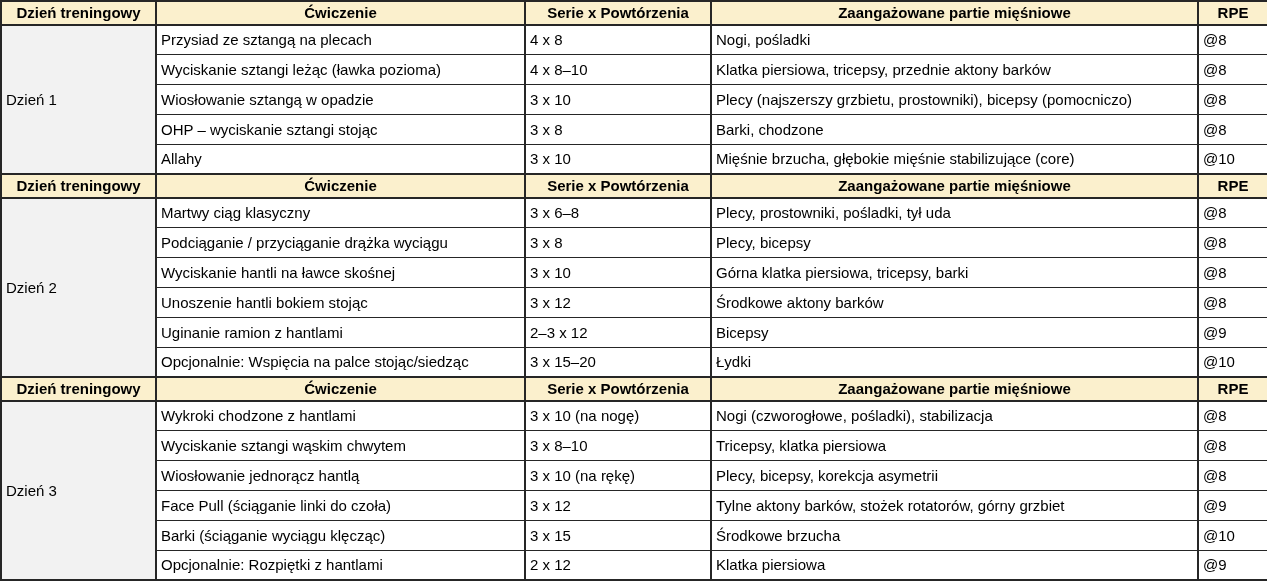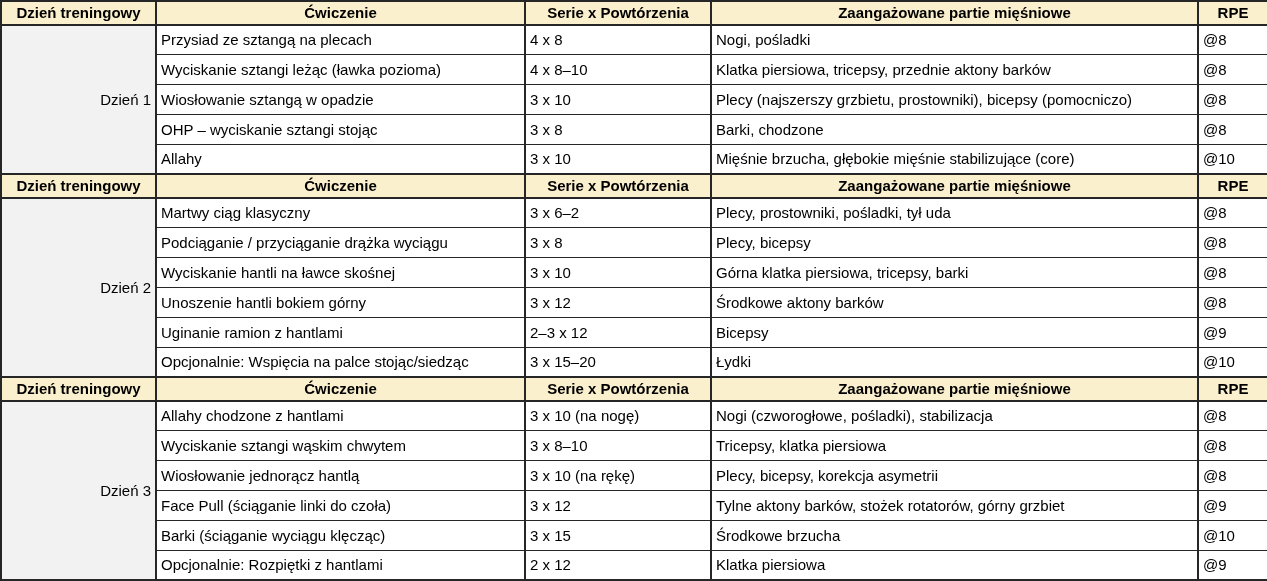--- a/index.html
+++ b/index.html
@@ -36,21 +36,21 @@
   tr.head th {
     background: var(--header-bg);
     font-weight: bold;
     font-size: 15px;
     text-align: center;
     border-top: 2px solid var(--border);
     border-bottom: 2px solid var(--border);
   }
   td.day {
     background: var(--day-bg);
-    text-align: right;
+    text-align: left;
     font-size: 15px;
   }
   td.cell { background: var(--row-bg); font-size: 15px; }
   td.left { text-align: left; padding-left: 6px; }
   td.center { }
 </style>
 </head>
 <body>
 
 <table class="workout">
@@ -103,38 +103,38 @@
       <tr class="head">
         <th>Dzień treningowy</th>
         <th>Ćwiczenie</th>
         <th>Serie x Powtórzenia</th>
         <th>Zaangażowane partie mięśniowe</th>
         <th>RPE</th>
       </tr>
       <tr class="datarow">
         <td rowspan="6" class="day">Dzień 2</td>
         <td class="cell left">Martwy ciąg klasyczny</td>
-        <td class="cell center">3 x 6–2</td>
+        <td class="cell center">3 x 6–8</td>
         <td class="cell left">Plecy, prostowniki, pośladki, tył uda</td>
         <td class="cell center">@8</td>
       </tr>
       <tr class="datarow">
         <td class="cell left">Podciąganie / przyciąganie drążka wyciągu</td>
         <td class="cell center">3 x 8</td>
         <td class="cell left">Plecy, bicepsy</td>
         <td class="cell center">@8</td>
       </tr>
       <tr class="datarow">
         <td class="cell left">Wyciskanie hantli na ławce skośnej</td>
         <td class="cell center">3 x 10</td>
         <td class="cell left">Górna klatka piersiowa, tricepsy, barki</td>
         <td class="cell center">@8</td>
       </tr>
       <tr class="datarow">
-        <td class="cell left">Unoszenie hantli bokiem górny</td>
+        <td class="cell left">Unoszenie hantli bokiem stojąc</td>
         <td class="cell center">3 x 12</td>
         <td class="cell left">Środkowe aktony barków</td>
         <td class="cell center">@8</td>
       </tr>
       <tr class="datarow">
         <td class="cell left">Uginanie ramion z hantlami</td>
         <td class="cell center">2–3 x 12</td>
         <td class="cell left">Bicepsy</td>
         <td class="cell center">@9</td>
       </tr>
@@ -146,21 +146,21 @@
       </tr>
       <tr class="head">
         <th>Dzień treningowy</th>
         <th>Ćwiczenie</th>
         <th>Serie x Powtórzenia</th>
         <th>Zaangażowane partie mięśniowe</th>
         <th>RPE</th>
       </tr>
       <tr class="datarow">
         <td rowspan="6" class="day">Dzień 3</td>
-        <td class="cell left">Allahy chodzone z hantlami</td>
+        <td class="cell left">Wykroki chodzone z hantlami</td>
         <td class="cell center">3 x 10 (na nogę)</td>
         <td class="cell left">Nogi (czworogłowe, pośladki), stabilizacja</td>
         <td class="cell center">@8</td>
       </tr>
       <tr class="datarow">
         <td class="cell left">Wyciskanie sztangi wąskim chwytem</td>
         <td class="cell center">3 x 8–10</td>
         <td class="cell left">Tricepsy, klatka piersiowa</td>
         <td class="cell center">@8</td>
       </tr>

